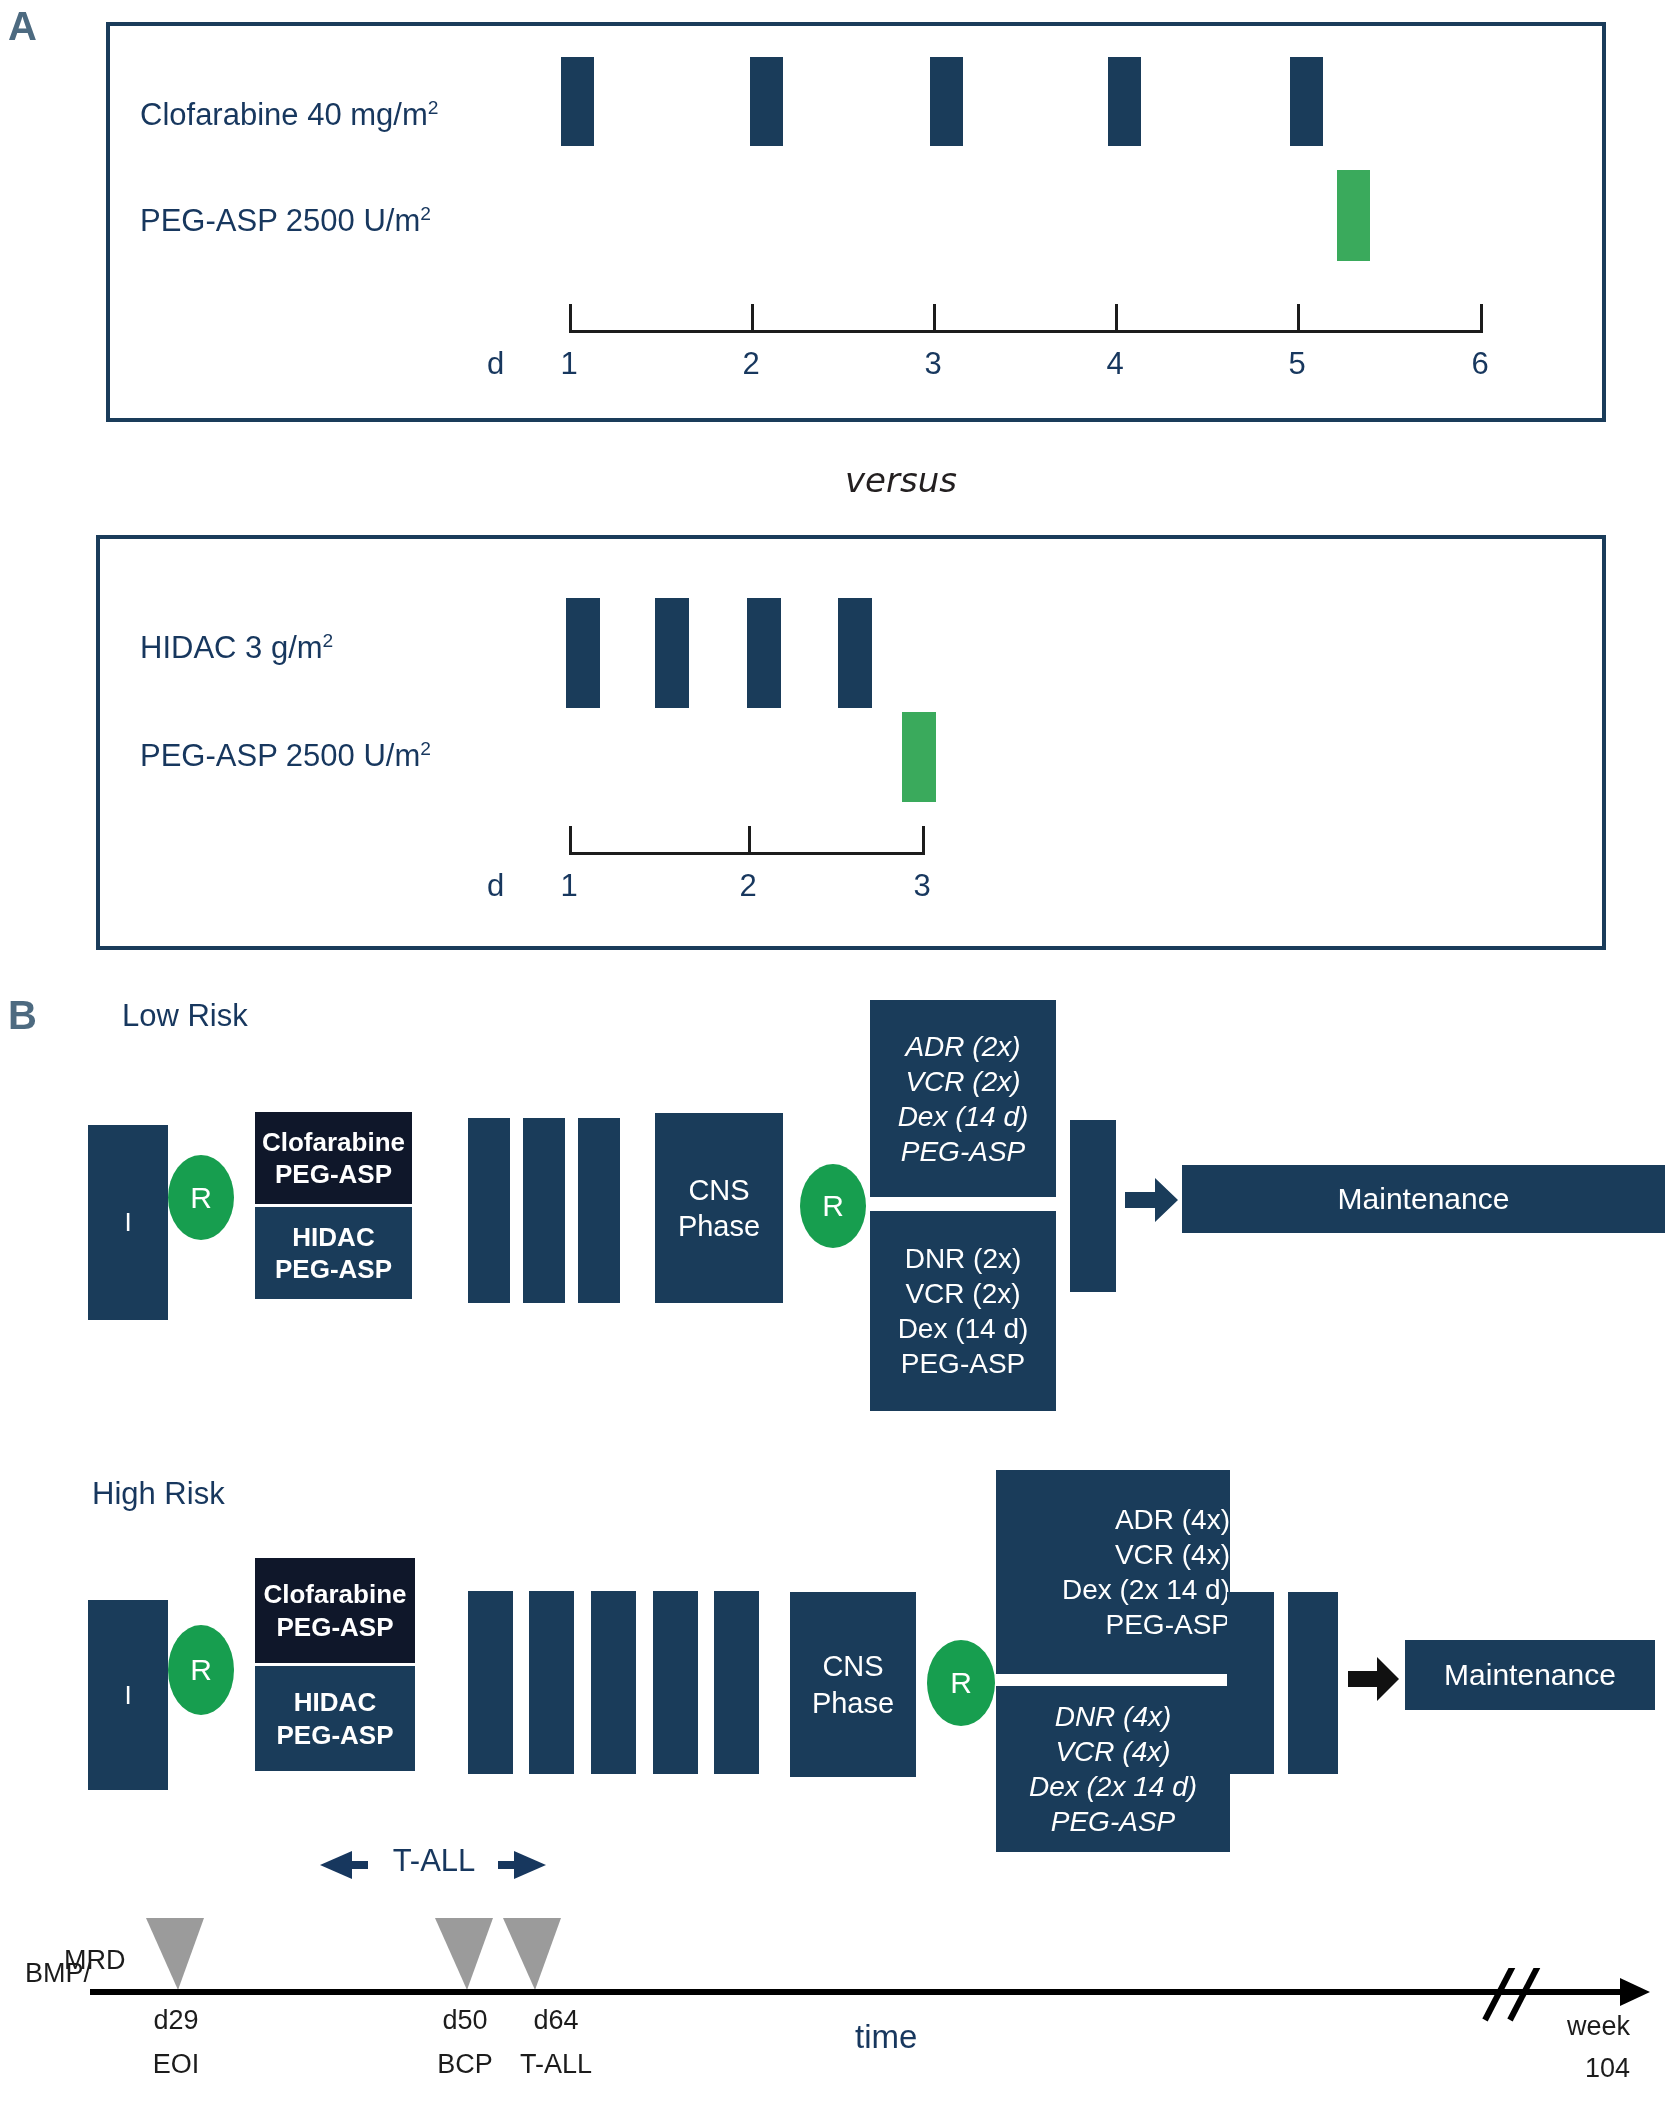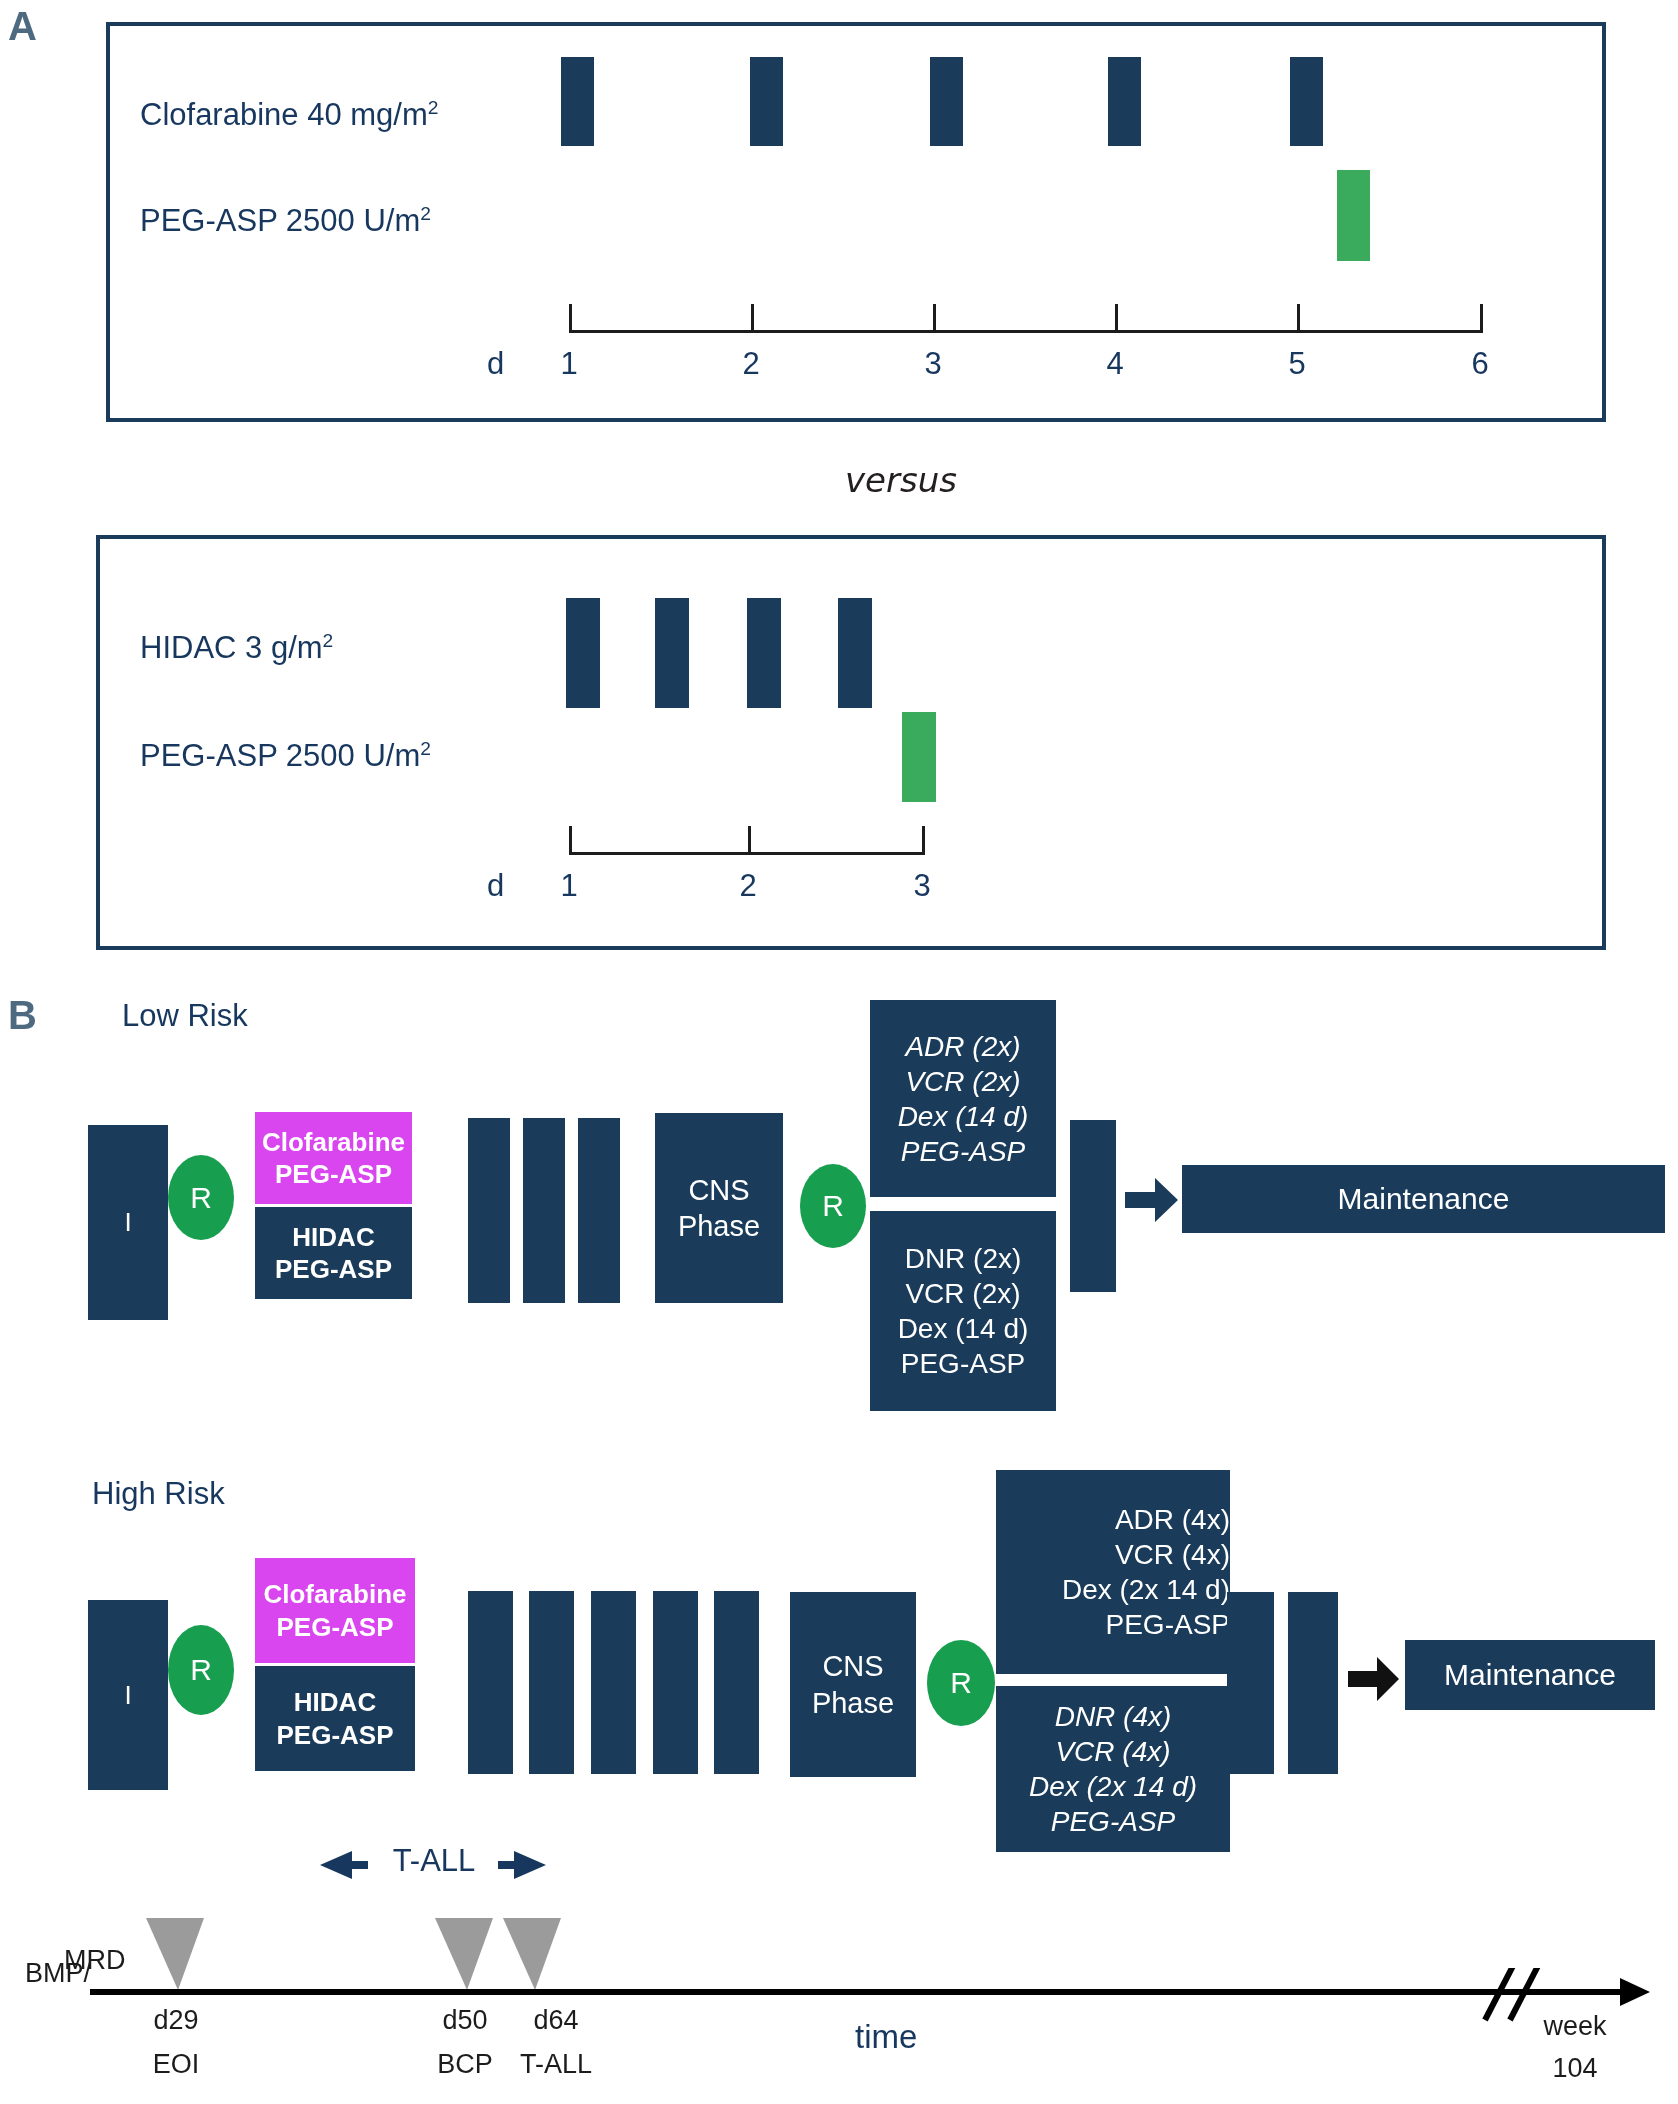--- a/index.html
+++ b/index.html
@@ -72,21 +72,21 @@
     font-size:31px;
     color:#17375e;
     line-height:1;
     white-space:nowrap;
   }
   .blk{
     background:#1a3c5a;
     box-sizing:border-box;
   }
   .blk-red{
-    background:#d946ef;
+    background:#0f172a;
     box-sizing:border-box;
   }
   .blk-text{
     color:#ffffff;
     font-size:26px;
     display:flex;
     flex-direction:column;
     align-items:center;
     justify-content:center;
     text-align:center;
@@ -123,21 +123,21 @@
   }
   .time-word{
     font-size:33px;
     color:#17375e;
     line-height:1;
   }
   .week-lbl{
     font-size:27px;
     color:#1c1c1c;
     line-height:1.2;
-    text-align:center;
+    text-align:right;
   }
   .tall-lbl{
     font-size:31px;
     color:#17375e;
     line-height:1;
     white-space:nowrap;
   }
 </style>
 </head>
 <body>

